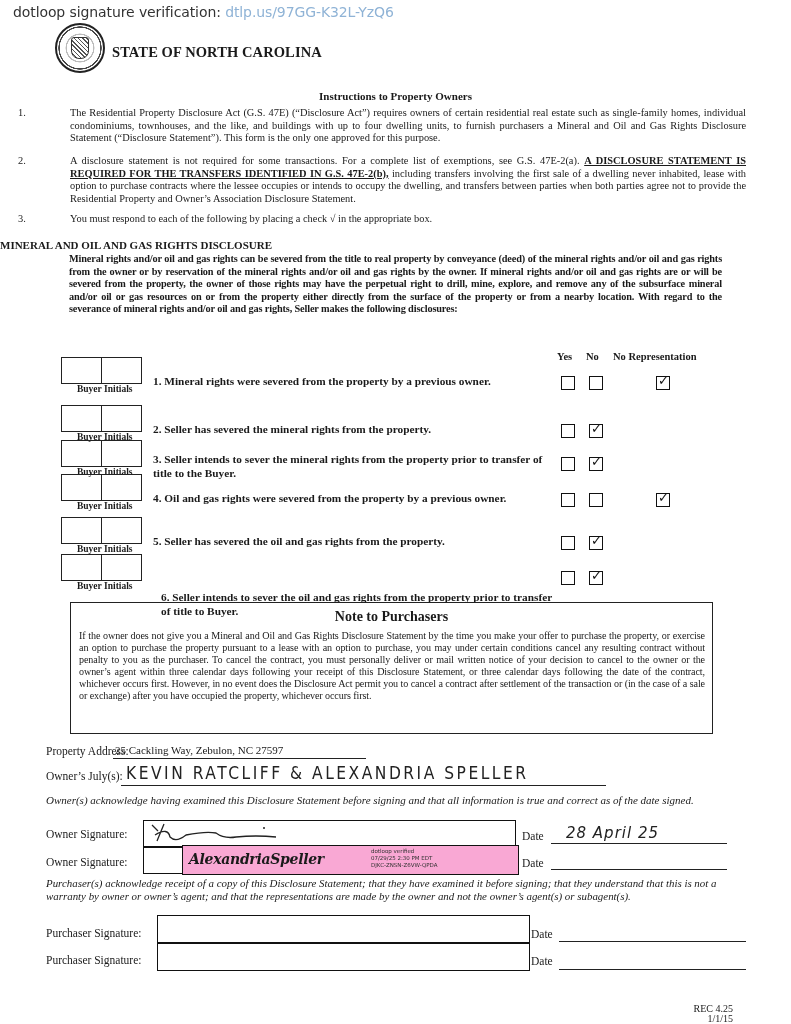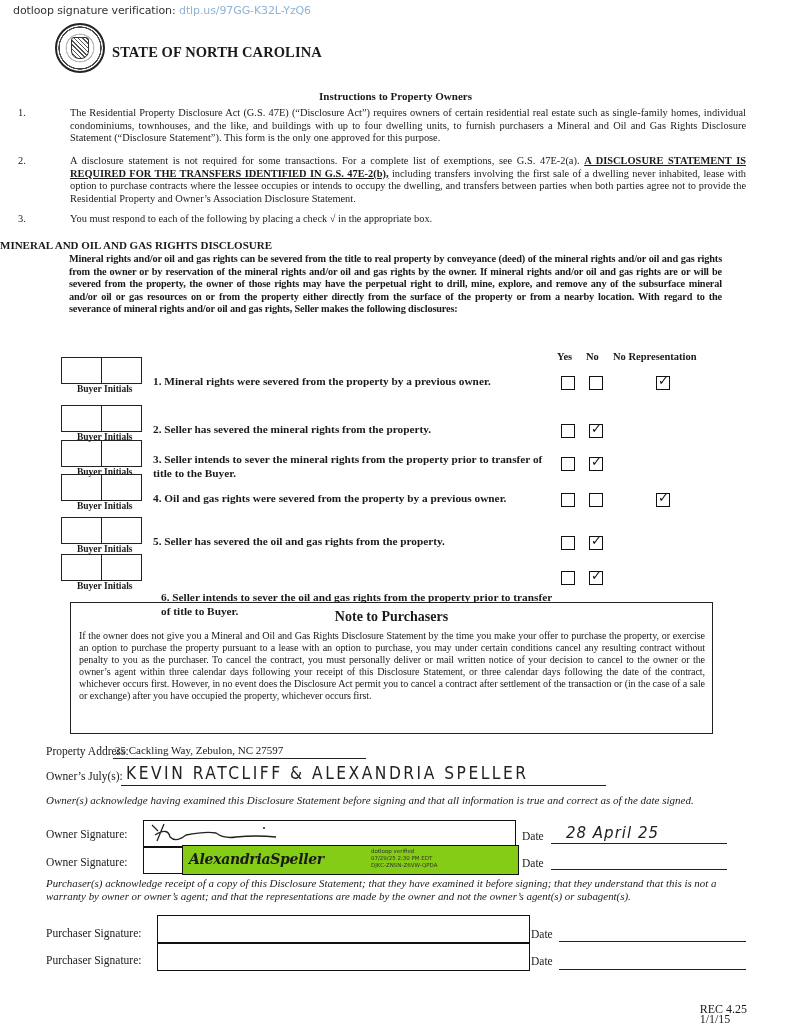--- a/index.html
+++ b/index.html
@@ -1,19 +1,19 @@
 <!DOCTYPE html>
 <html><head>
 <meta charset="utf-8">
 <style>
   * { box-sizing: border-box; margin: 0; padding: 0; }
   html, body { width: 791px; height: 1024px; background: #ffffff; overflow: hidden; }
   body { position: relative; font-family: "Liberation Serif", "DejaVu Serif", serif; color: #1a1a1a; }
 
-  .verify { position: absolute; left: 13px; top: 4px; font-family: "DejaVu Sans", "Liberation Sans", sans-serif; font-size: 11px; color: #333; letter-spacing: -0.1px; }
+  .verify { position: absolute; left: 13px; top: 4px; font-family: "DejaVu Sans", "Liberation Sans", sans-serif; font-size: 14px; color: #333; letter-spacing: -0.1px; }
   .verify .link { color: #8fb3d6; }
 
   .seal { position: absolute; left: 55px; top: 23px; width: 50px; height: 50px; border-radius: 50%; border: 2px solid #222; background: radial-gradient(circle, #fff 0 40%, #bbb 41% 44%, #fff 45% 62%, #444 63% 66%, #fff 67%); }
   .seal .inner { position: absolute; left: 14px; top: 12px; width: 18px; height: 22px; border: 1.5px solid #333; border-radius: 3px 3px 8px 8px; background: repeating-linear-gradient(45deg, #555 0 1px, #fff 1px 3px); }
 
   .title { position: absolute; left: 112px; top: 44px; font-weight: bold; font-size: 14.5px; line-height: 17px; letter-spacing: 0.1px; }
 
   .instr-head { position: absolute; left: 0; width: 791px; top: 90px; text-align: center; font-weight: bold; font-size: 11px; }
   .instr { position: absolute; left: 18px; width: 728px; font-size: 10.4px; line-height: 12.6px; }
   .instr .num { position: absolute; left: 0; top: 0; width: 22px; }
@@ -41,27 +41,27 @@
   .note p { font-size: 10.1px; line-height: 12.1px; margin: 5px 7px 0 8px; text-align: justify; letter-spacing: -0.1px; }
 
   .field-label { position: absolute; font-size: 11.5px; white-space: nowrap; }
   .line { position: absolute; border-bottom: 1px solid #222; }
   .prop-val { position: absolute; left: 115px; top: 744px; font-size: 11px; }
   .hand-names { position: absolute; left: 126px; top: 765px; font-family: "DejaVu Sans", sans-serif; font-size: 15.5px; letter-spacing: 2.5px; transform: scaleY(1.1); color: #222; }
 
   .italic-p { position: absolute; left: 46px; width: 700px; font-style: italic; font-size: 11px; line-height: 12.5px; }
 
   .sigbox { position: absolute; border: 1.5px solid #111; background: transparent; }
-  .overlay-sig { position: absolute; left: 182px; top: 845px; width: 337px; height: 30px; border: 1.5px solid #111; background: #84cc16; }
+  .overlay-sig { position: absolute; left: 182px; top: 845px; width: 337px; height: 30px; border: 1.5px solid #111; background: #f9a8d4; }
   .overlay-sig .name { position: absolute; left: 6px; top: 5px; font-family: "DejaVu Serif", serif; font-style: italic; font-weight: bold; font-size: 14px; letter-spacing: -0.3px; }
   .overlay-sig .meta { position: absolute; left: 188px; top: 2px; font-family: "DejaVu Sans", sans-serif; font-size: 5.5px; line-height: 7px; color: #333; }
 
   .date-val { position: absolute; left: 566px; top: 824px; font-family: "DejaVu Sans", sans-serif; font-style: italic; font-size: 15px; letter-spacing: 1px; color: #222; }
 
-  .footer { position: absolute; right: 44px; top: 1004px; font-size: 12px; line-height: 10px; }
+  .footer { position: absolute; right: 58px; top: 1004px; font-size: 10px; line-height: 10px; text-align: right; }
 </style>
 </head>
 <body>
 
 <div class="verify">
   <span>dotloop signature verification:</span>
   <span class="link">dtlp.us/97GG-K32L-YzQ6</span>
 </div>
 
 <div class="seal">

